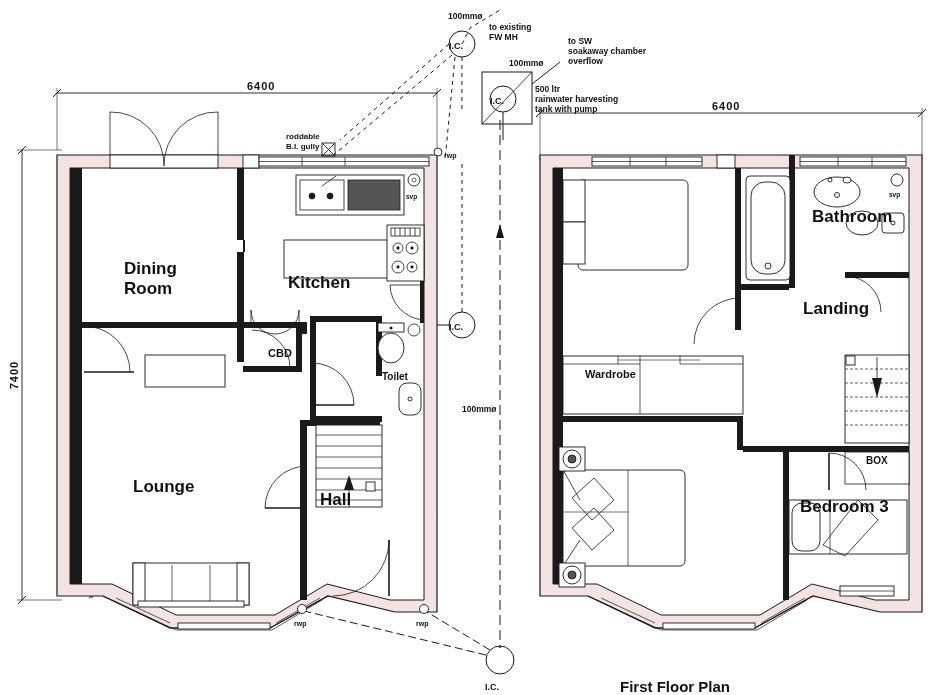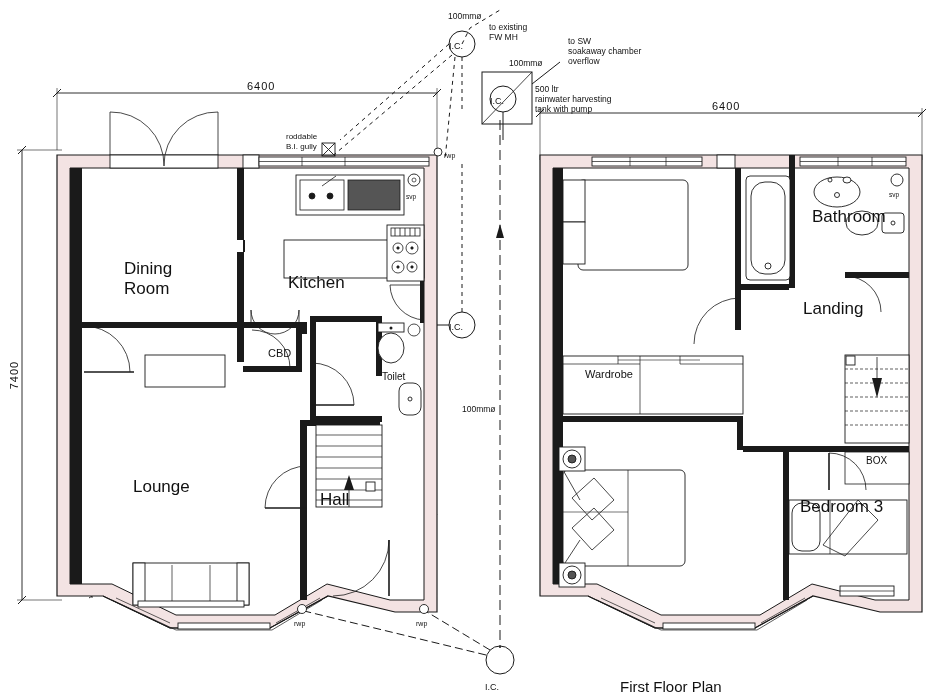--- a/index.html
+++ b/index.html
@@ -1,18 +1,18 @@
 <!DOCTYPE html>
 <html><head>
 <meta charset="utf-8">
 <style>
   html,body{margin:0;padding:0;background:#ffffff;}
   body{width:936px;height:695px;overflow:hidden;
        font-family:"Liberation Sans", sans-serif;color:#111;}
-  #stage{position:relative;width:936px;height:695px;}
+  #stage{position:relative;width:936px;height:695px;font-weight:bold;}
   svg{display:block;}
   text{font-family:"Liberation Sans", sans-serif;fill:#111;}
 </style>
 </head>
 <body>
 
 <div id="stage">
 <svg width="936" height="695" viewBox="0 0 936 695">
 
   <defs>

